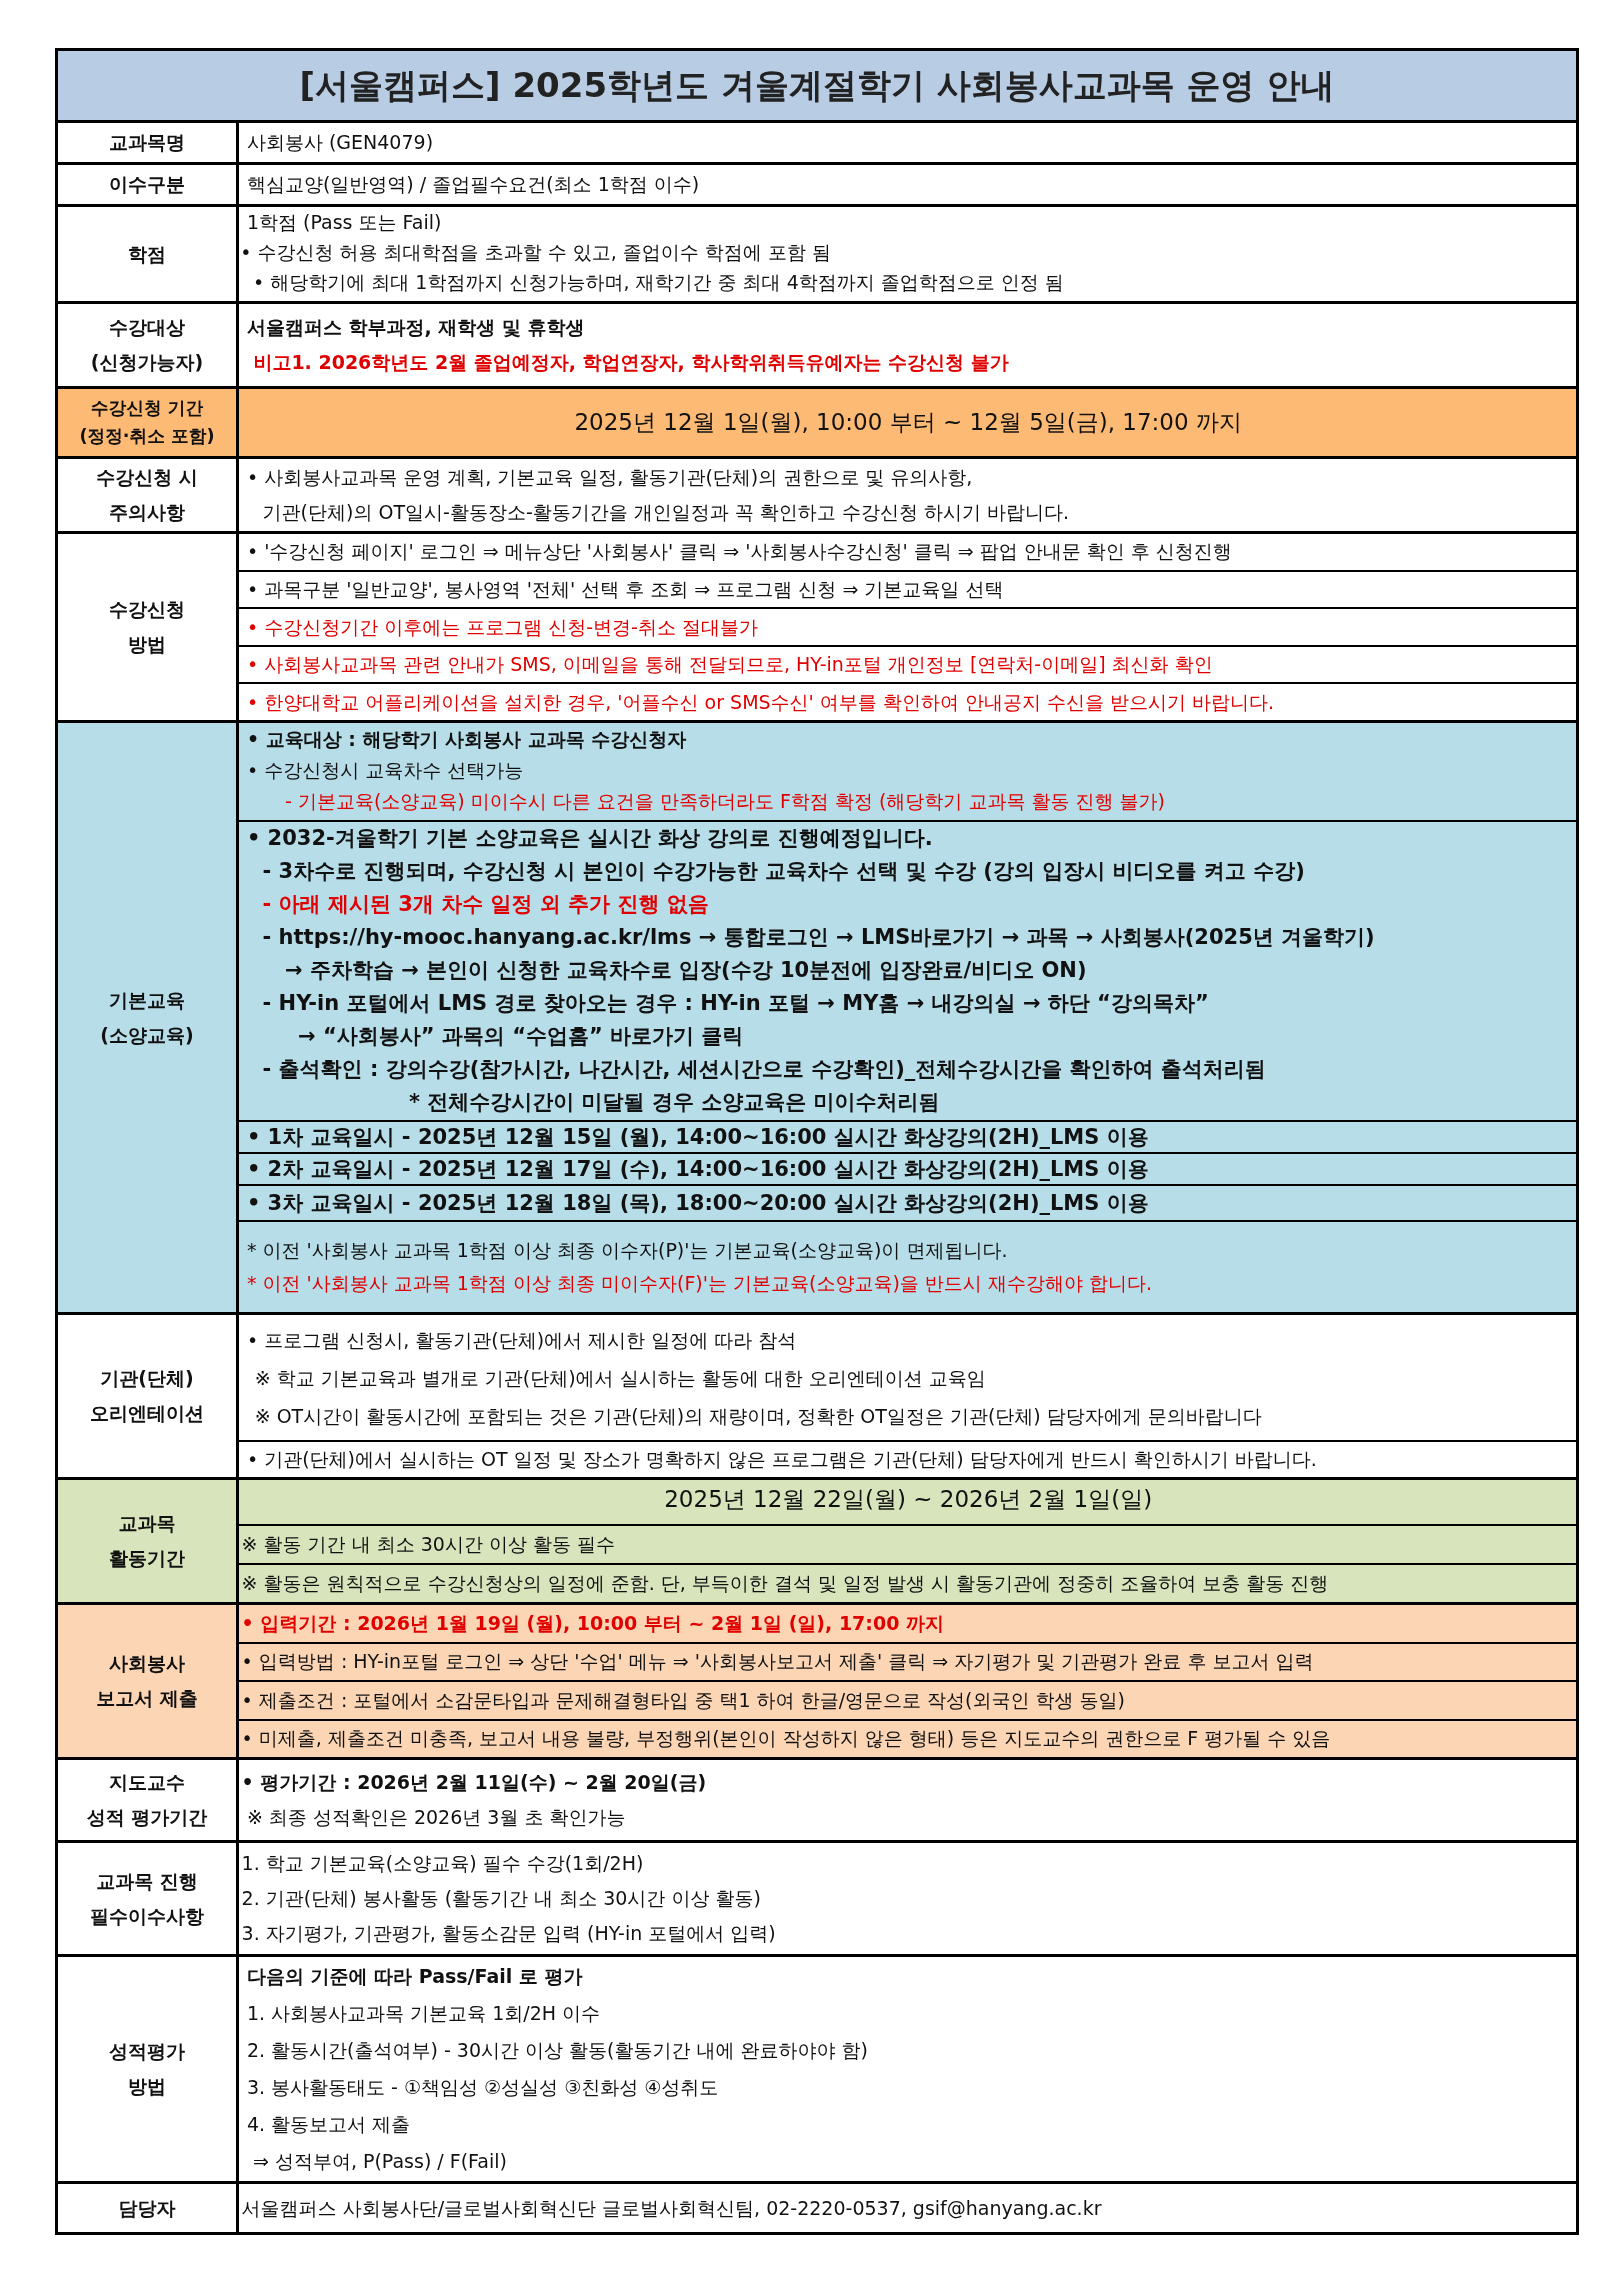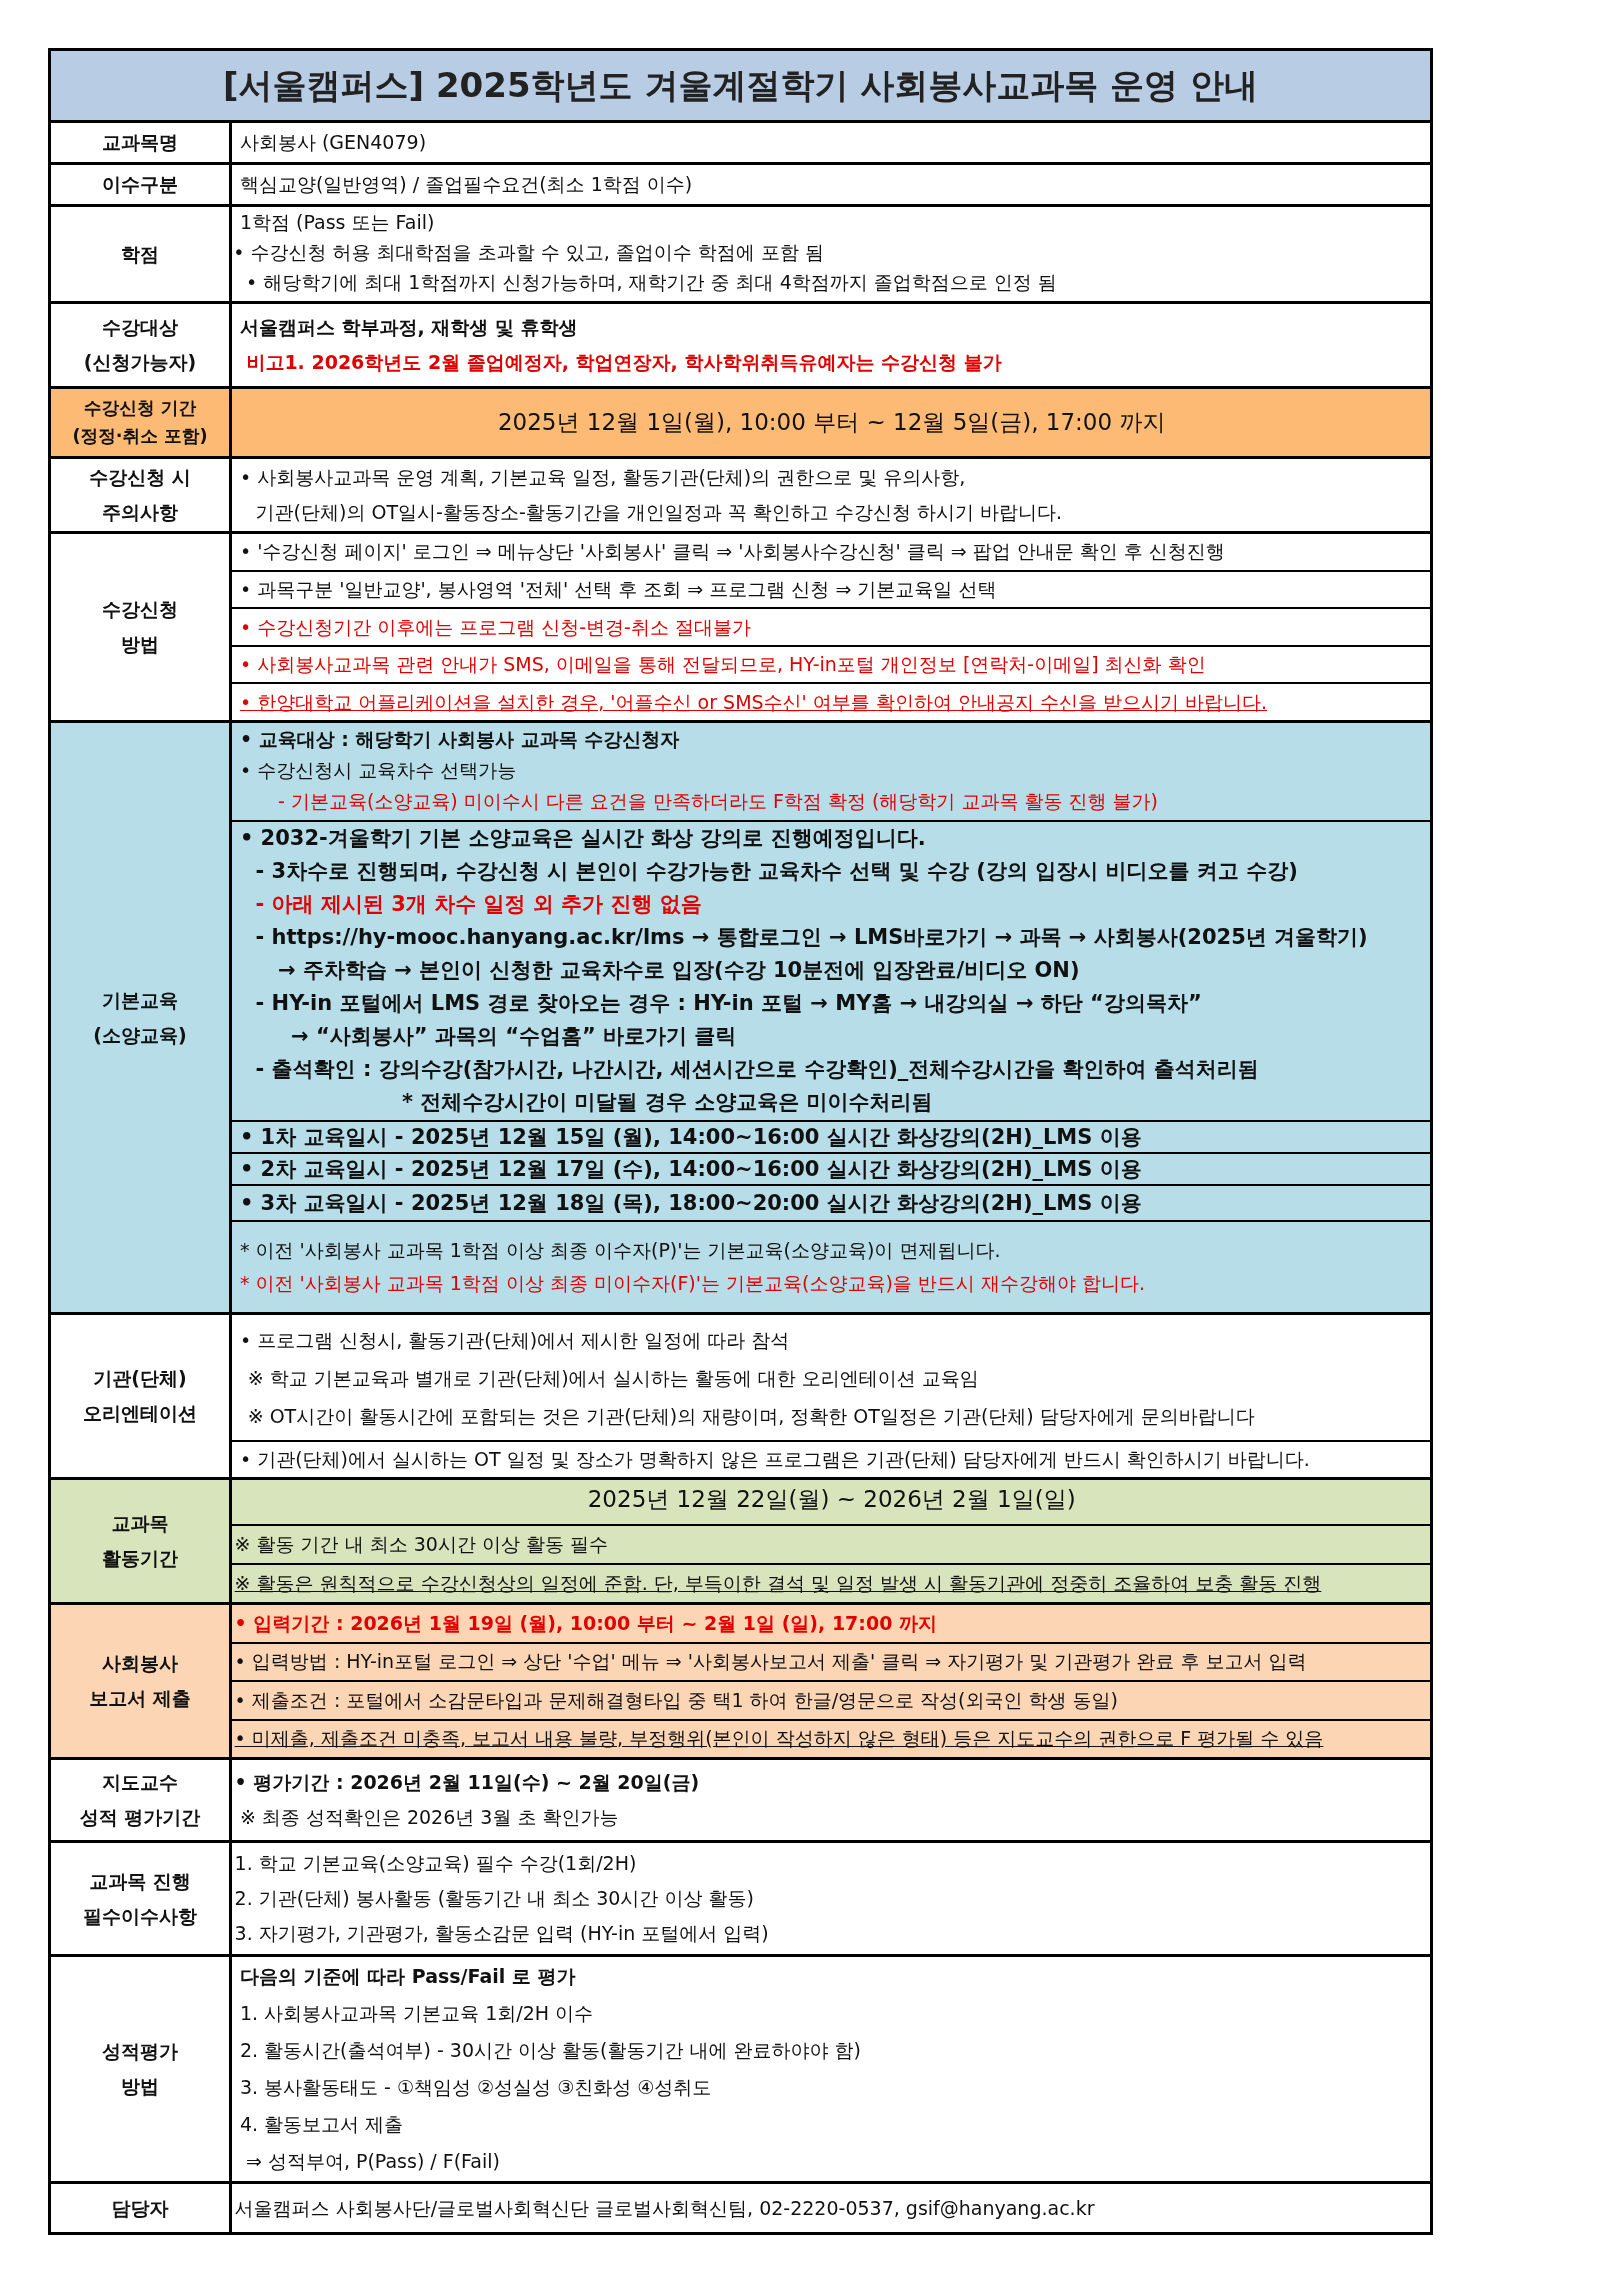--- a/index.html
+++ b/index.html
@@ -1,25 +1,25 @@
 <!DOCTYPE html>
 <html style="font-size:10.5px"><head>
 <meta charset="utf-8">
 <style>
   html,body{margin:0;padding:0;background:#fff;}
   body{width:1623px;height:2295px;position:relative;font-family:"DejaVu Sans","Liberation Sans",sans-serif;color:#111;}
-  .sheet{position:absolute;left:48px;top:48px;width:1385px;border:3.9px solid #000;box-sizing:border-box;}
+  .sheet{position:absolute;left:55px;top:48px;width:1524px;border:3.9px solid #000;box-sizing:border-box;}
   .title{background:#b8cce4;height:69px;display:flex;align-items:center;justify-content:center;font-size:34px;font-weight:bold;color:#222;border-bottom:3.9px solid #000;}
   .row{display:flex;border-bottom:3.3px solid #000;}
   .row:last-child{border-bottom:none;border-radius:24px;}
   .lbl{width:178px;flex:none;border-right:3.3px solid #000;display:flex;flex-direction:column;align-items:center;justify-content:center;font-weight:bold;font-size:19px;text-align:center;line-height:35px;}
   .val{flex:1;display:flex;flex-direction:column;justify-content:center;font-size:19px;}
   .line{padding:0 6.5px 0 7.9px;line-height:35px;white-space:nowrap;overflow:hidden;}
   .sub{border-bottom:2.6px solid #000;}
-  .sub:last-child{border-bottom:none;text-decoration:underline;}
+  .sub:last-child{border-bottom:none;}
   .red{color:#e00000;}
   .b{font-weight:bold;}
   .center{text-align:center;}
   .yellow{background:#fdba74;}
   .blue{background:#b7dde8;}
   .green{background:#d8e4bc;}
   .peach{background:#fcd5b4;}
   .big{font-size:23px;font-weight:normal;}
   .edu .line{line-height:33px;}
   .ind1{padding-left:23.6px;}

